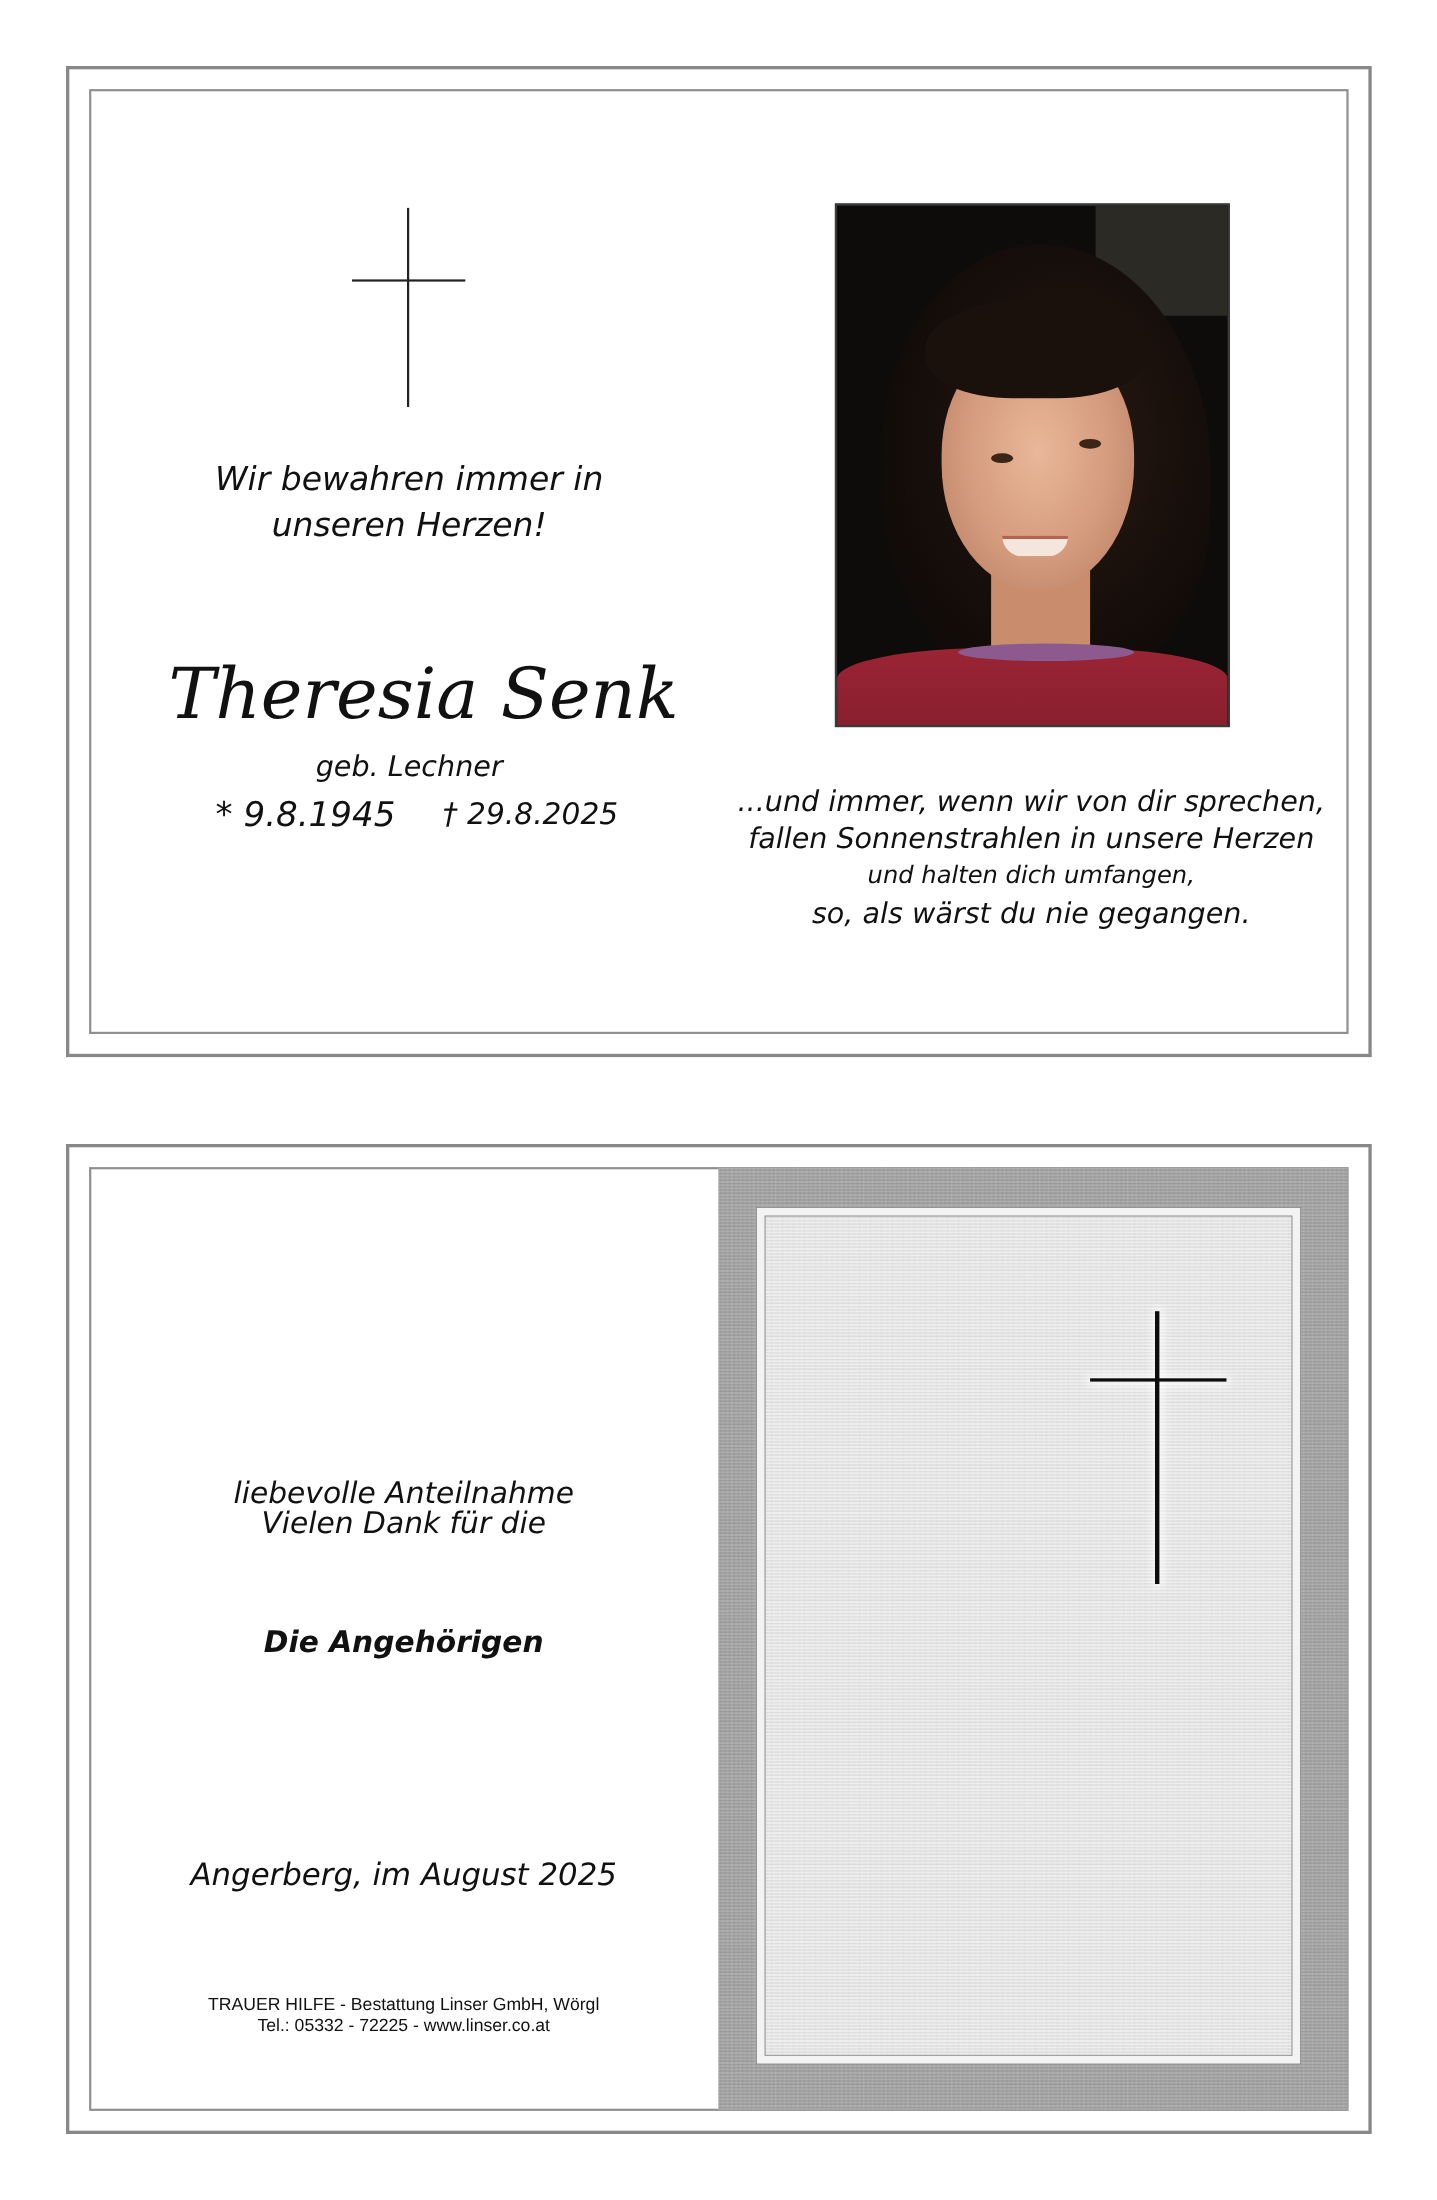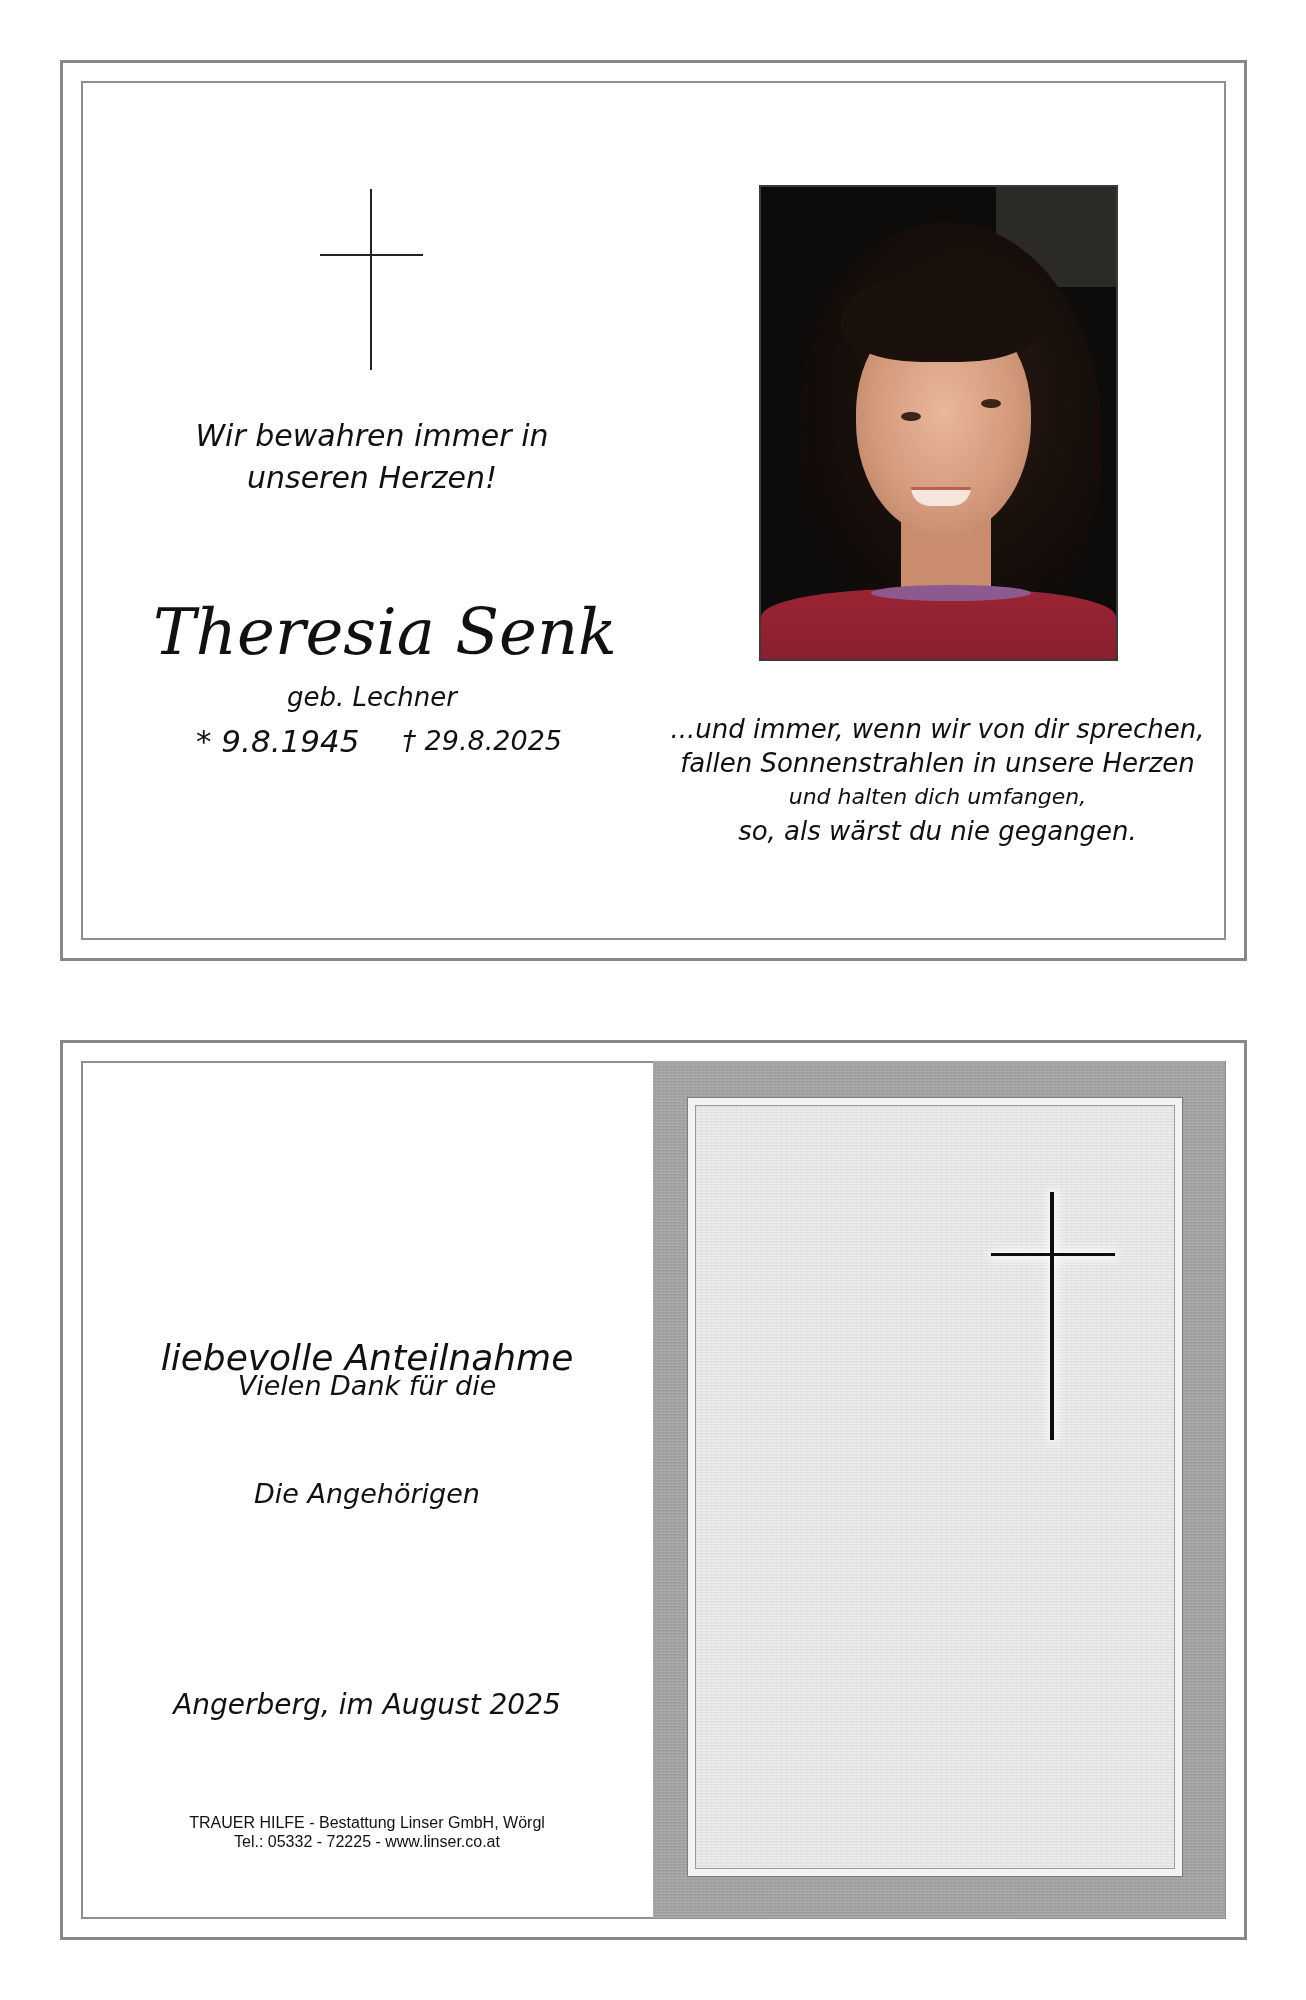--- a/index.html
+++ b/index.html
@@ -173,23 +173,23 @@
 <div class="center-text" style="left:660px; width:555px; top:746px; font-size:26px; line-height:34px;">fallen Sonnenstrahlen in unsere Herzen</div>
 <div class="center-text" style="left:660px; width:555px; top:780px; font-size:22px; line-height:34px;">und halten dich umfangen,</div>
 <div class="center-text" style="left:660px; width:555px; top:814px; font-size:26px; line-height:34px;">so, als wärst du nie gegangen.</div>
 
 <div class="card-outer" style="left:60px; top:1040px; width:1187px; height:900px;">
 </div>
 <div class="card-inner" style="left:81px; top:1061px; width:1145px; height:858px;">
 </div>
 
 <div class="center-text" style="left:117px; width:500px; top:1368px; font-size:27px; line-height:36px;">Vielen Dank für die</div>
-<div class="center-text" style="left:117px; width:500px; top:1340px; font-size:36px; line-height:36px;">liebevolle Anteilnahme</div>
-
-<div class="center-text" style="left:117px; width:500px; top:1476px; font-size:27px; line-height:36px;">Die Angehörigen</div>
+<div class="center-text" style="left:117px; width:500px; top:1340px; font-size:27px; line-height:36px;">liebevolle Anteilnahme</div>
+
+<div class="center-text" style="left:117px; width:500px; top:1476px; font-size:27px; line-height:36px;font-weight:bold;">Die Angehörigen</div>
 
 <div class="center-text" style="left:117px; width:500px; top:1686px; font-size:28px; line-height:38px;">Angerberg, im August 2025</div>
 
 <div class="center-text" style="left:117px; width:500px; top:1813px; font-size:16px; line-height:19px; font-style:normal; font-family:'Liberation Sans', sans-serif;">TRAUER HILFE - Bestattung Linser GmbH, Wörgl</div>
 <div class="center-text" style="left:117px; width:500px; top:1832px; font-size:16px; line-height:19px; font-style:normal; font-family:'Liberation Sans', sans-serif;">Tel.: 05332 - 72225 - www.linser.co.at</div>
 
 <div class="gray-panel">
   <div class="panel-frame">
     <div class="panel-inner"></div>
   </div>

